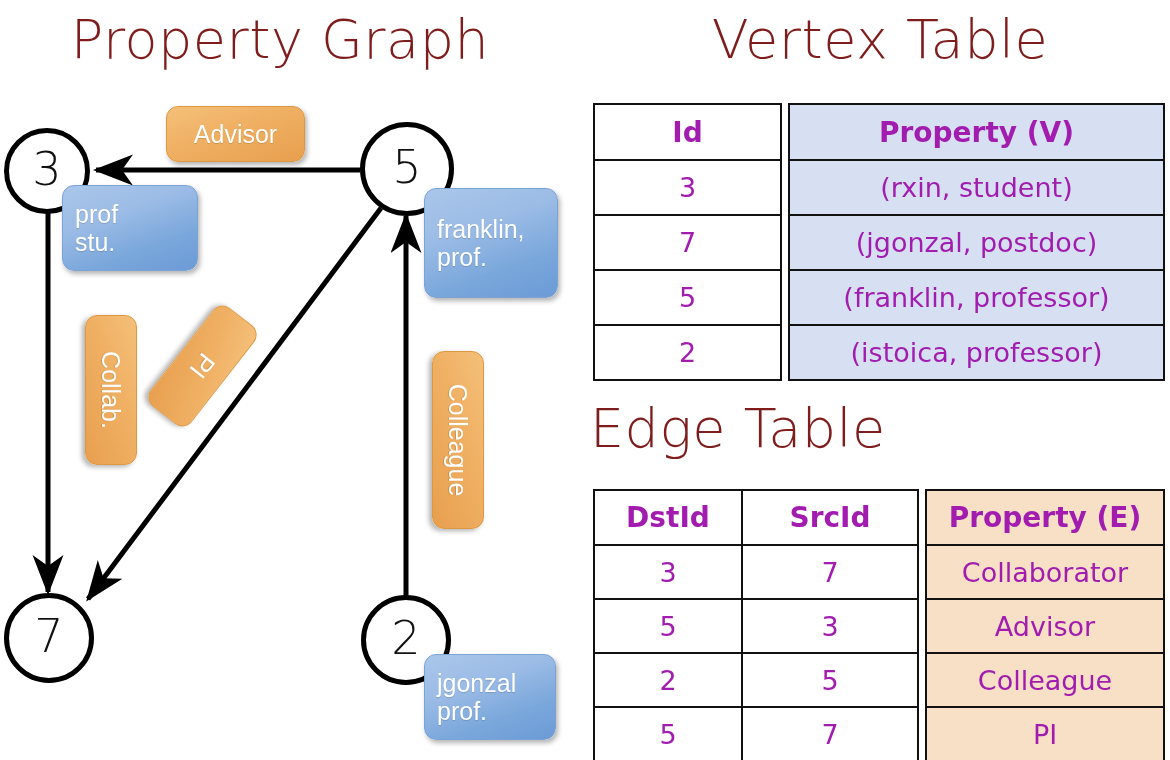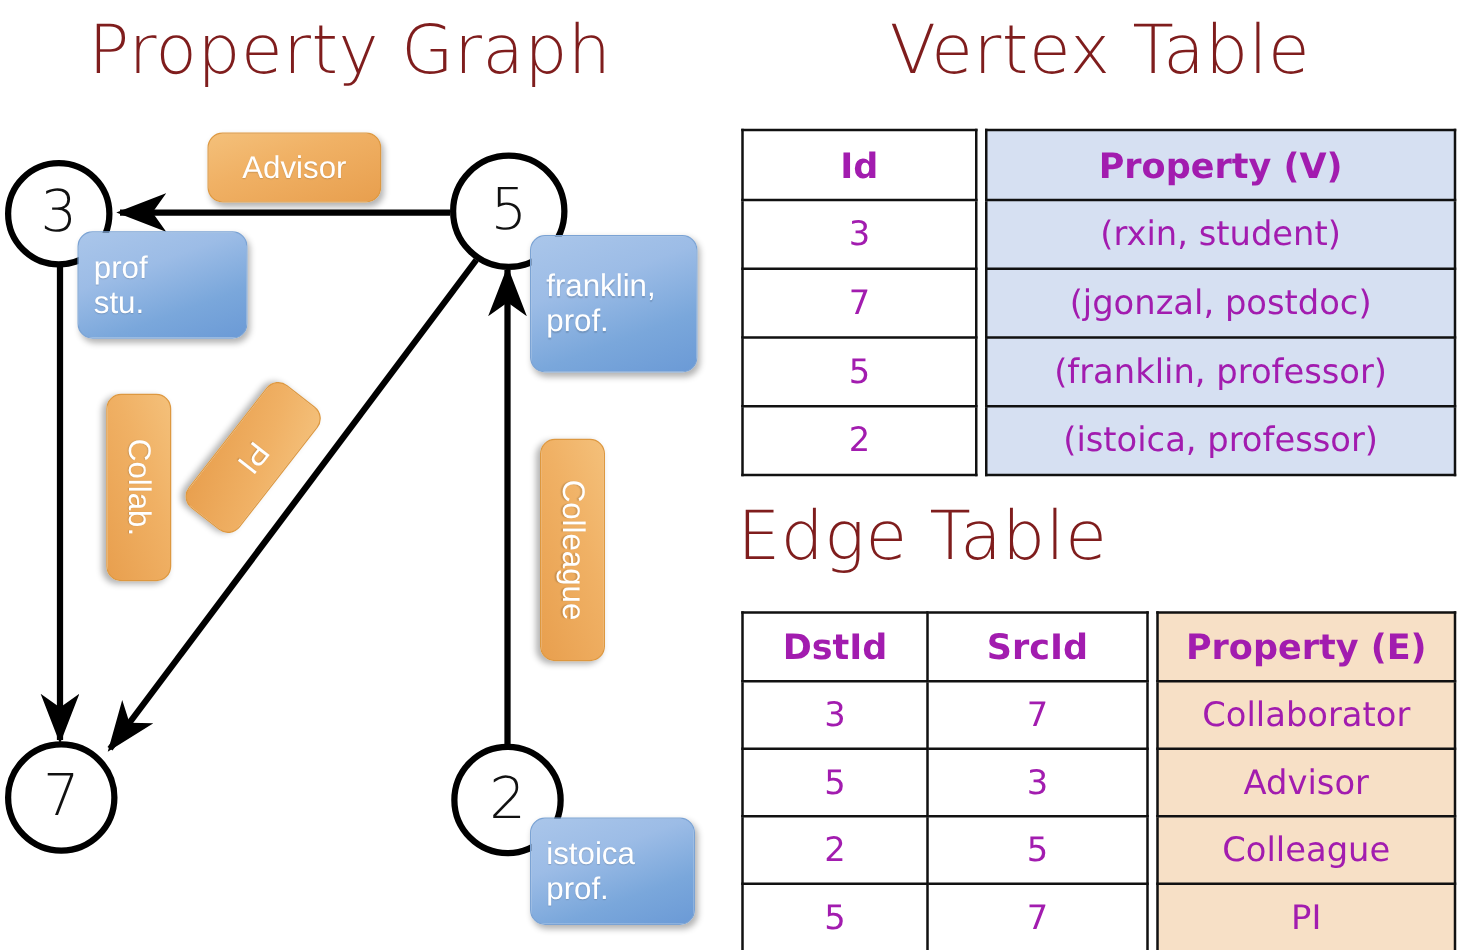--- a/index.html
+++ b/index.html
@@ -96,21 +96,21 @@
     <div class="line">stu.</div>
   </div>
 
   <div class="prop-box blue" style="left:424px;top:108px;width:134px;height:110px;">
     <div class="line">franklin,</div>
     <div class="line">prof.</div>
   </div>
 
 
   <div class="prop-box blue" style="left:424px;top:574px;width:132px;height:86px;">
-    <div class="line">istoica</div>
+    <div class="line">jgonzal</div>
     <div class="line">prof.</div>
   </div>
 
   <div class="prop-box orange center" style="left:166px;top:26px;width:139px;height:56px;">
     <div class="line">Advisor</div>
   </div>
 
   <div class="prop-box orange center vert-label" style="left:36px;top:284px;width:150px;height:52px;">
     <div class="line">Collab.</div>
   </div>

